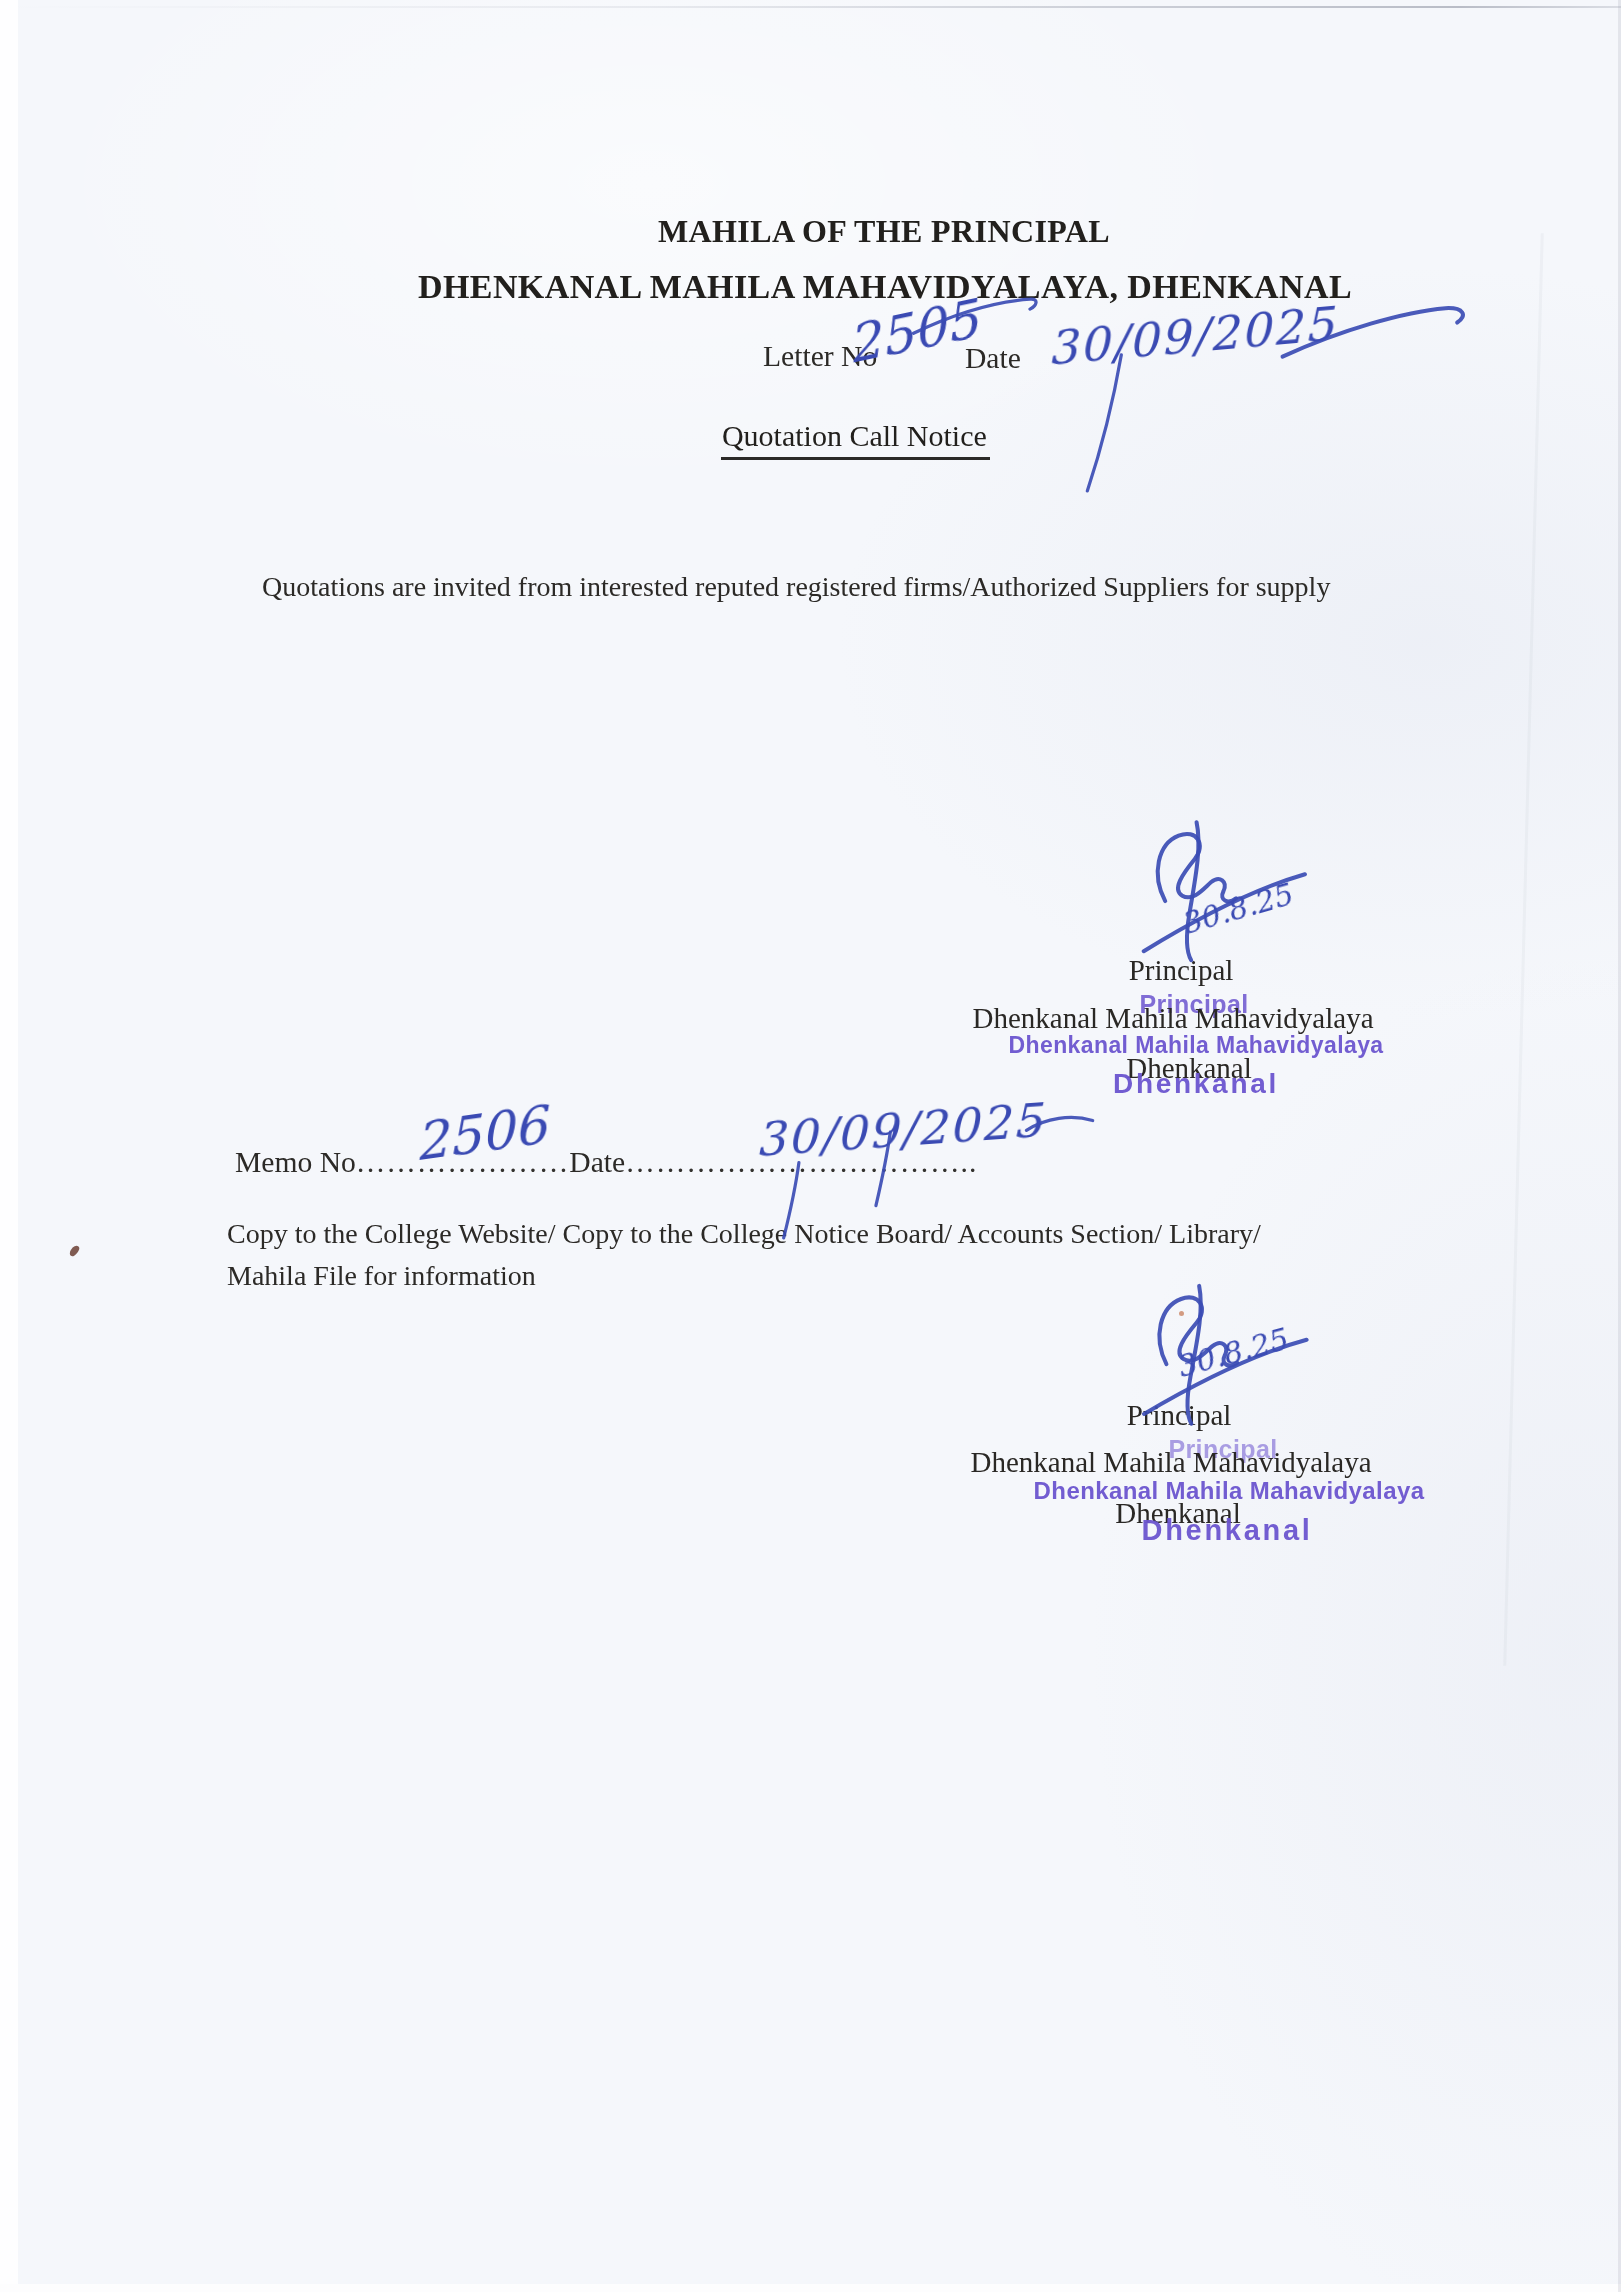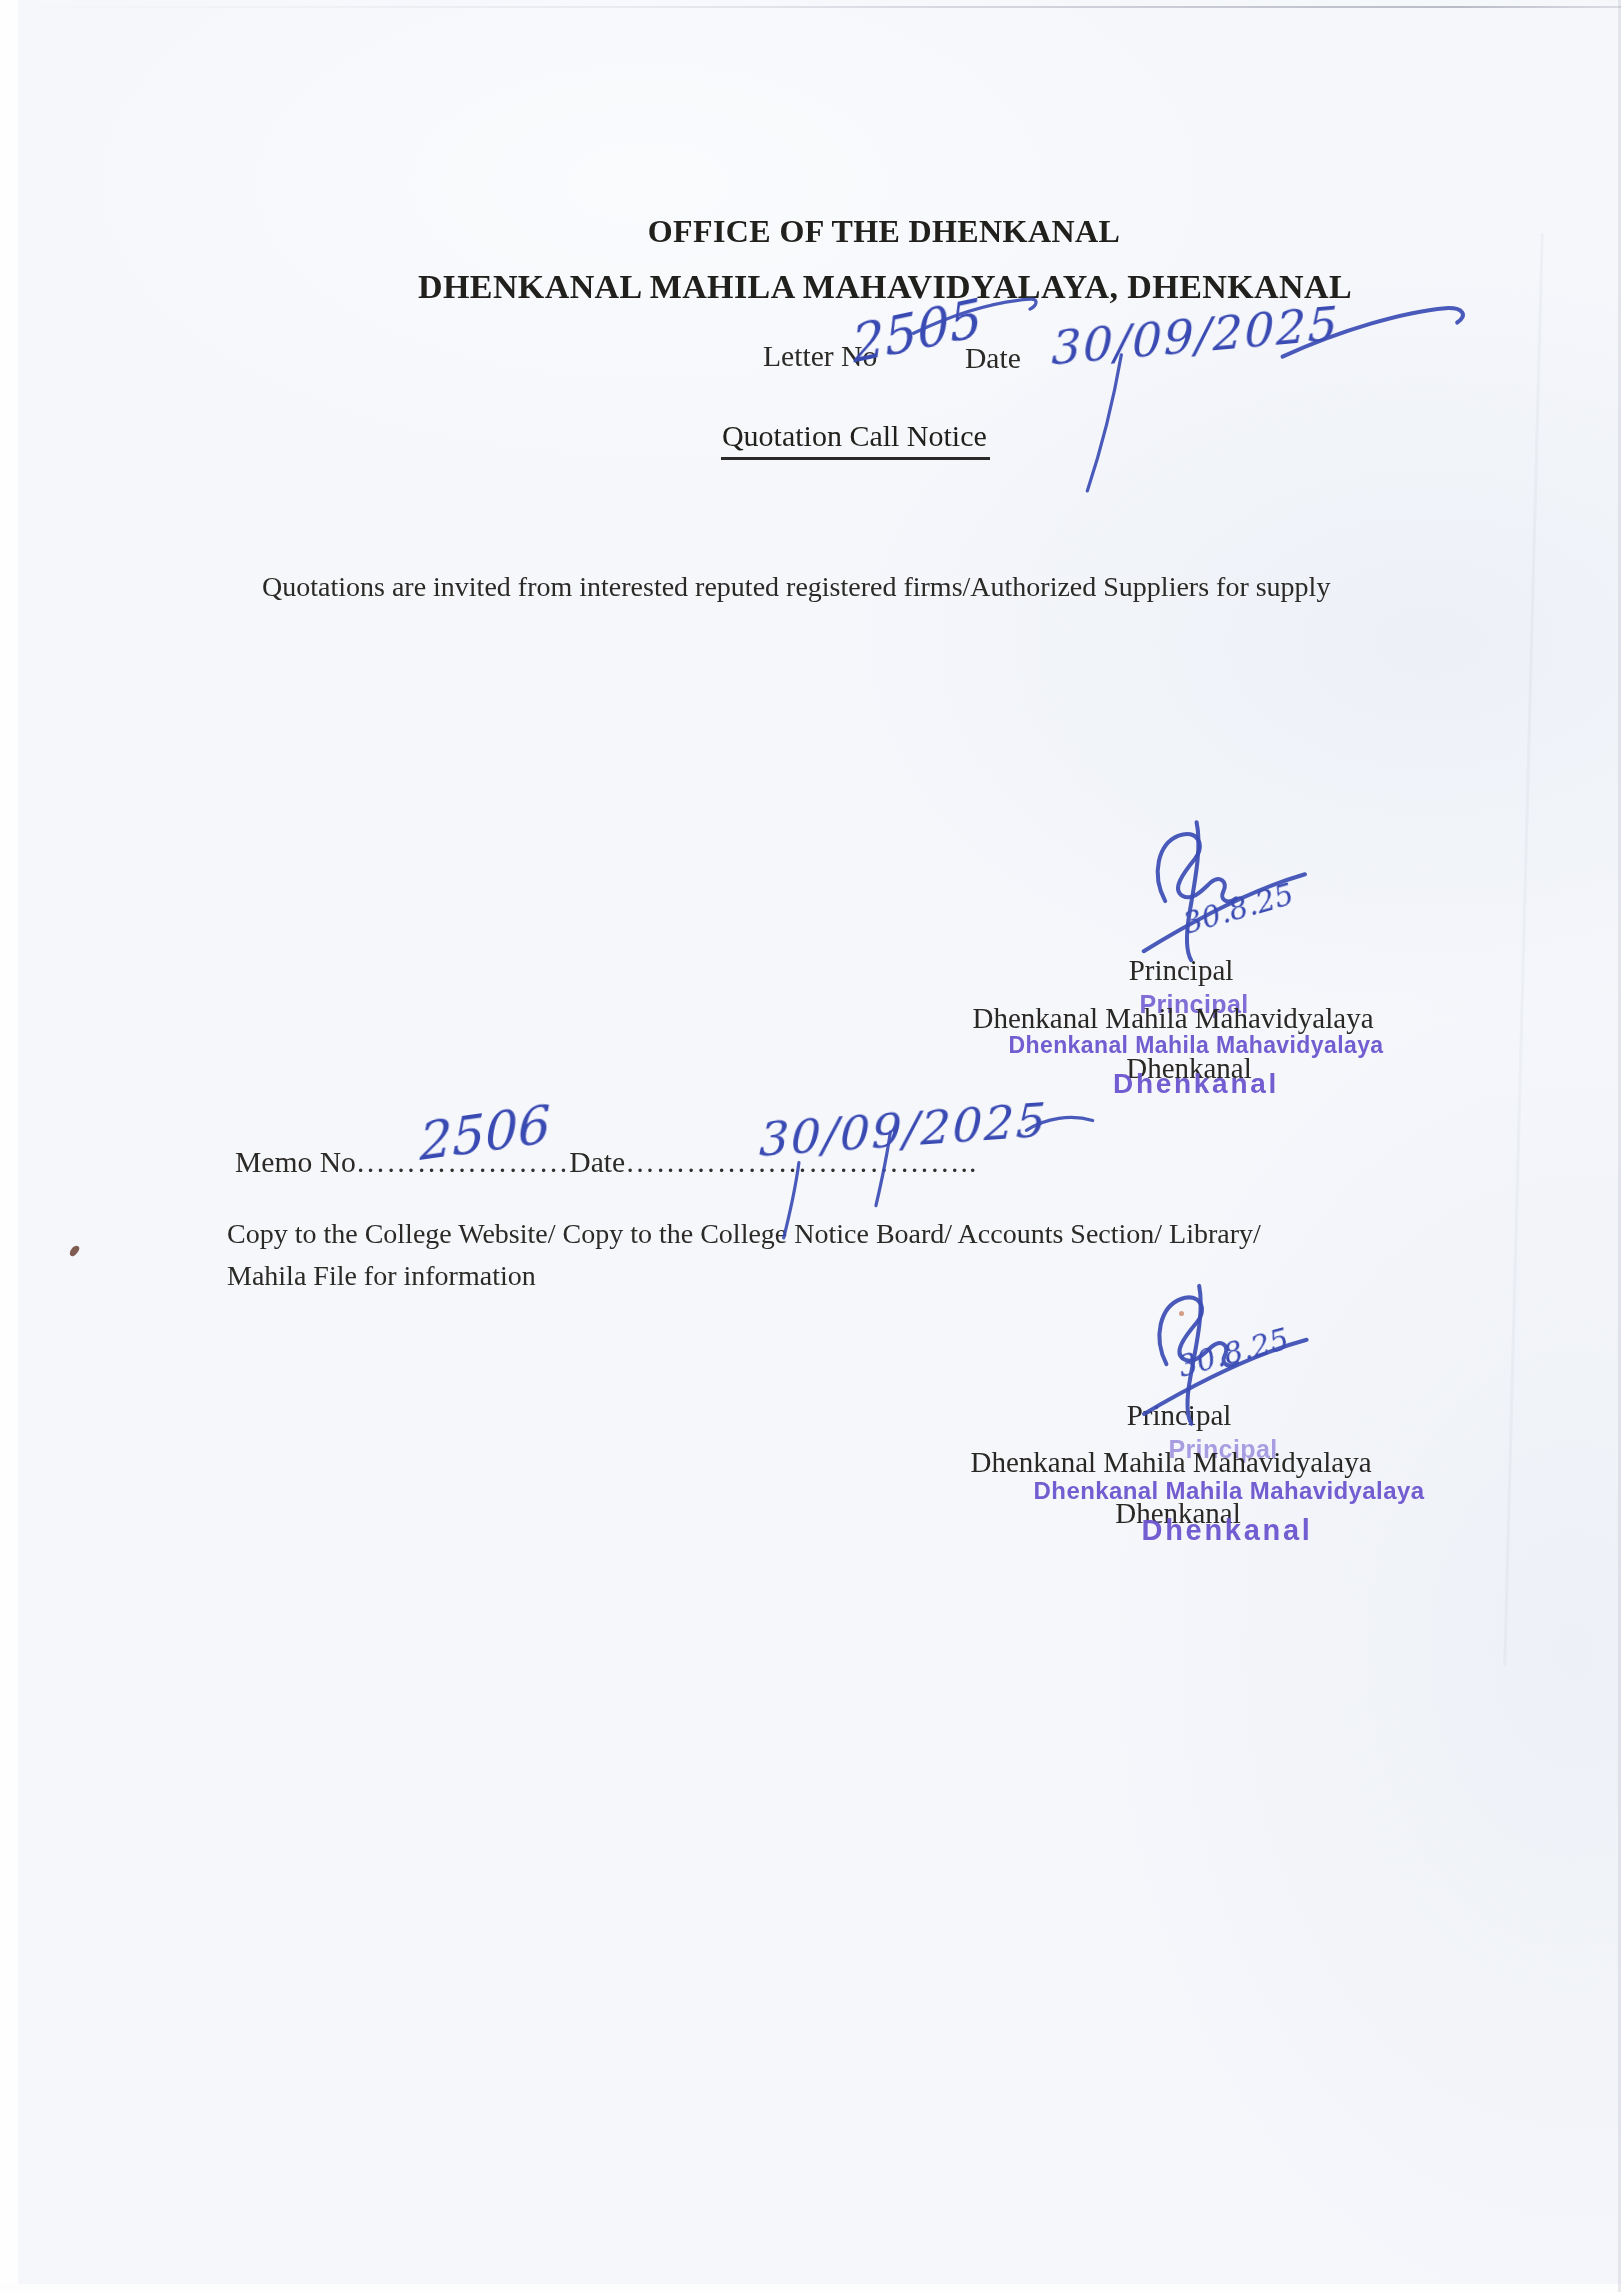--- a/index.html
+++ b/index.html
@@ -59,21 +59,21 @@
 <div id="page">
 
   <div class="crease-top"></div>
   <div class="crease-v"></div>
   <div class="edge-left"></div>
   <div class="edge-bottom"></div>
   <div class="edge-right"></div>
   <div class="speck-comma"></div>
   <div class="speck-orange"></div>
 
-  <div class="abs ctr title" style="left:884px; top:213px; font-size:32px;">OFFICE OF THE DHENKANAL</div>
+  <div class="abs ctr title" style="left:884px; top:213px; font-size:32px;">MAHILA OF THE PRINCIPAL</div>
   <div class="abs ctr title" style="left:885px; top:268px; font-size:34px;">DHENKANAL MAHILA MAHAVIDYALAYA, DHENKANAL</div>
 
   <div class="abs serif" style="left:763px; top:340px; font-size:29.6px;">Letter No</div>
   <div class="abs serif" style="left:965px; top:342px; font-size:29.6px;">Date</div>
   <div class="abs hw" style="left:851px; top:301px; font-size:52px; transform:rotate(-12deg) skewX(-8deg);">2505</div>
   <div class="abs hw" style="left:1051px; top:308px; font-size:47px; letter-spacing:1.8px; transform:rotate(-5deg) skewX(-6deg);">30/09/2025</div>
 
   <div class="abs heading" style="left:721px; top:419px;">Quotation Call Notice</div>
 
   <div class="abs serif" style="left:244px; top:571px; font-size:28px; white-space:nowrap;margin-left:18px;">Quotations are invited from interested reputed registered firms/Authorized Suppliers for supply</div>

